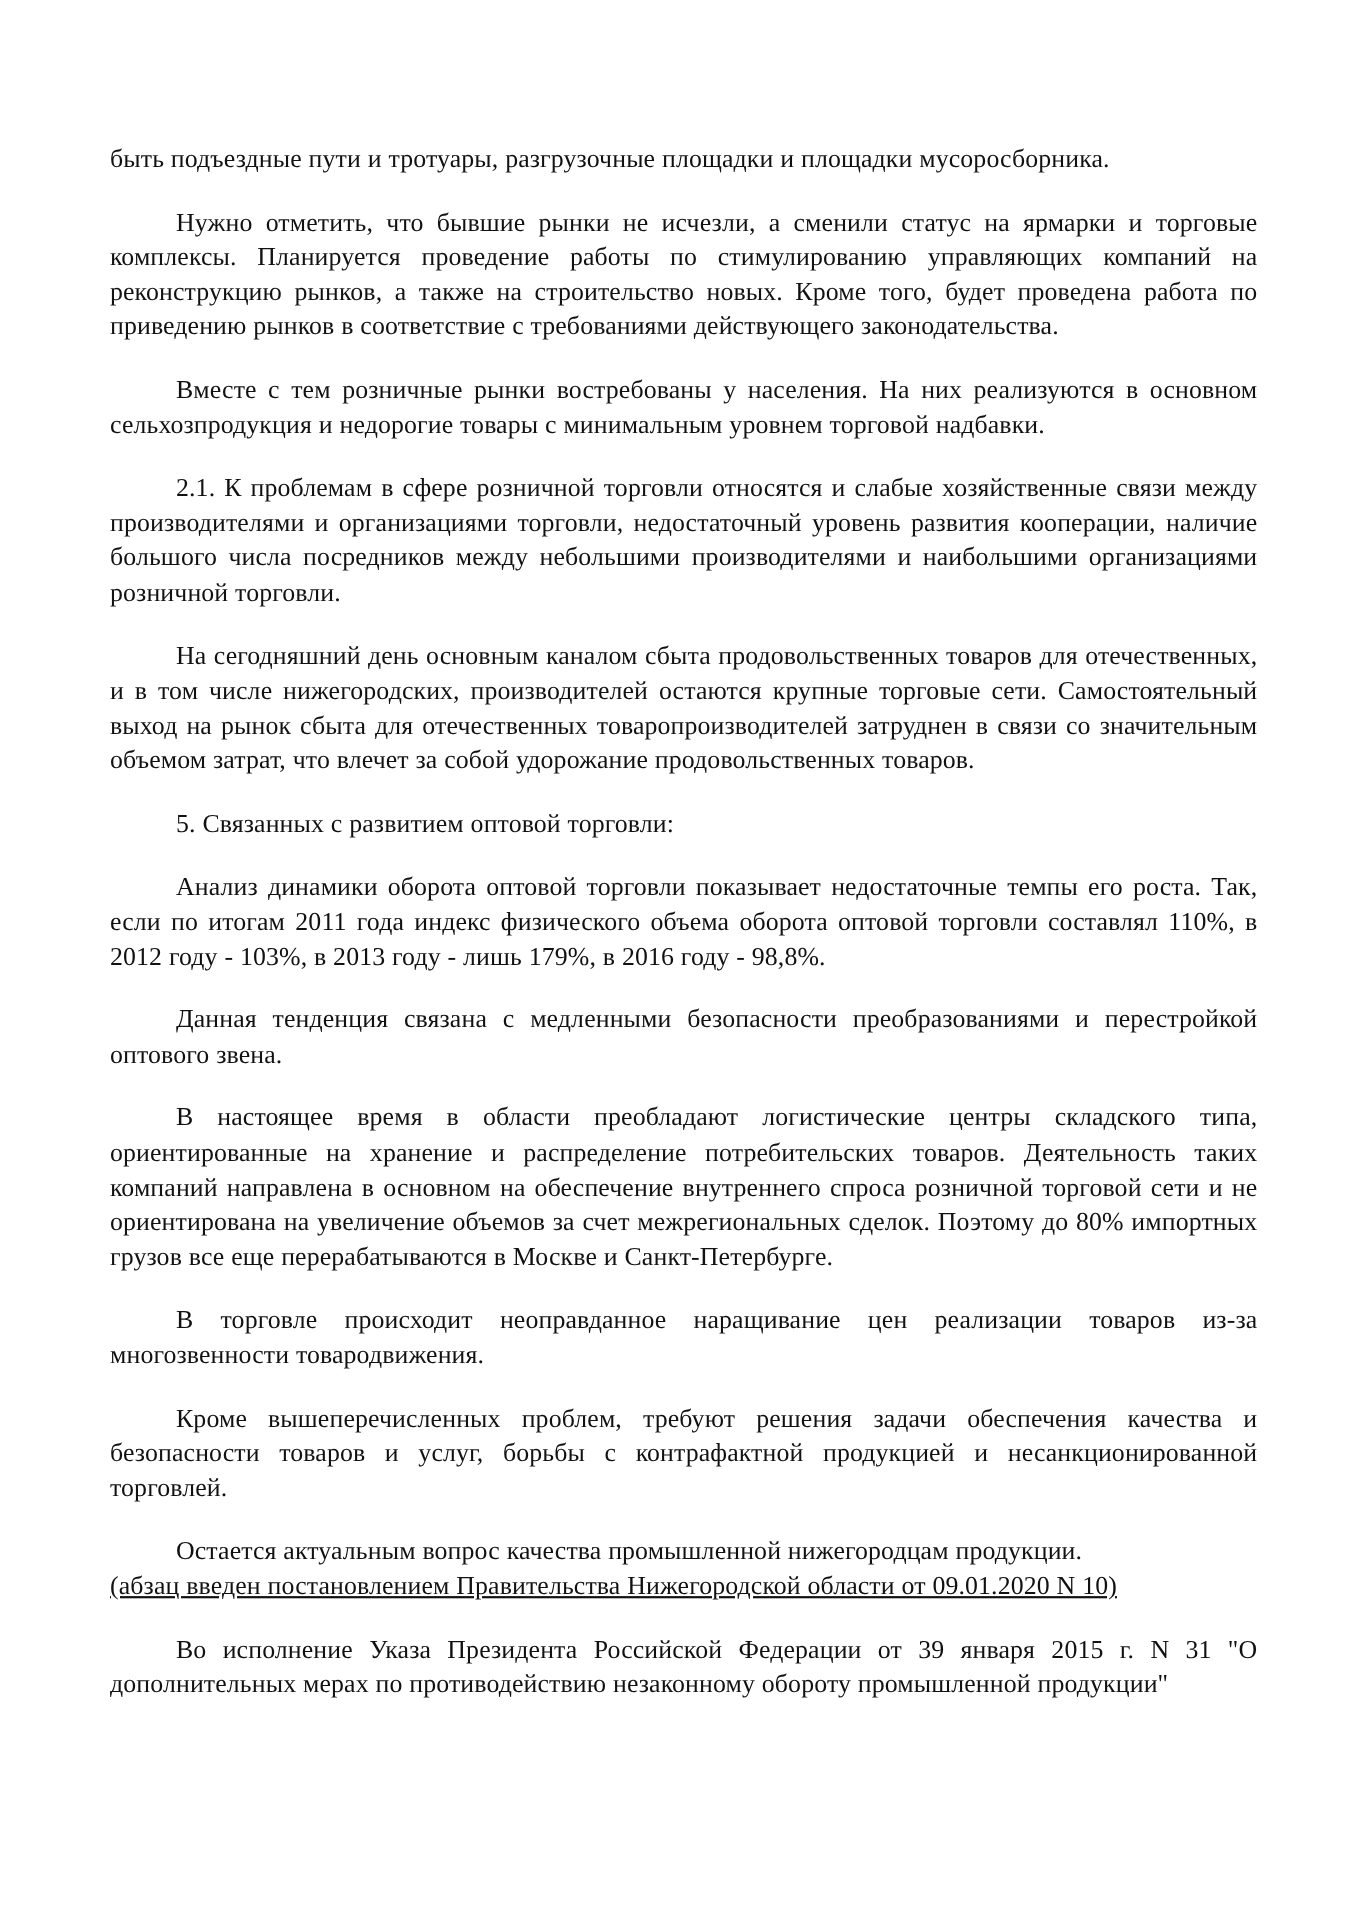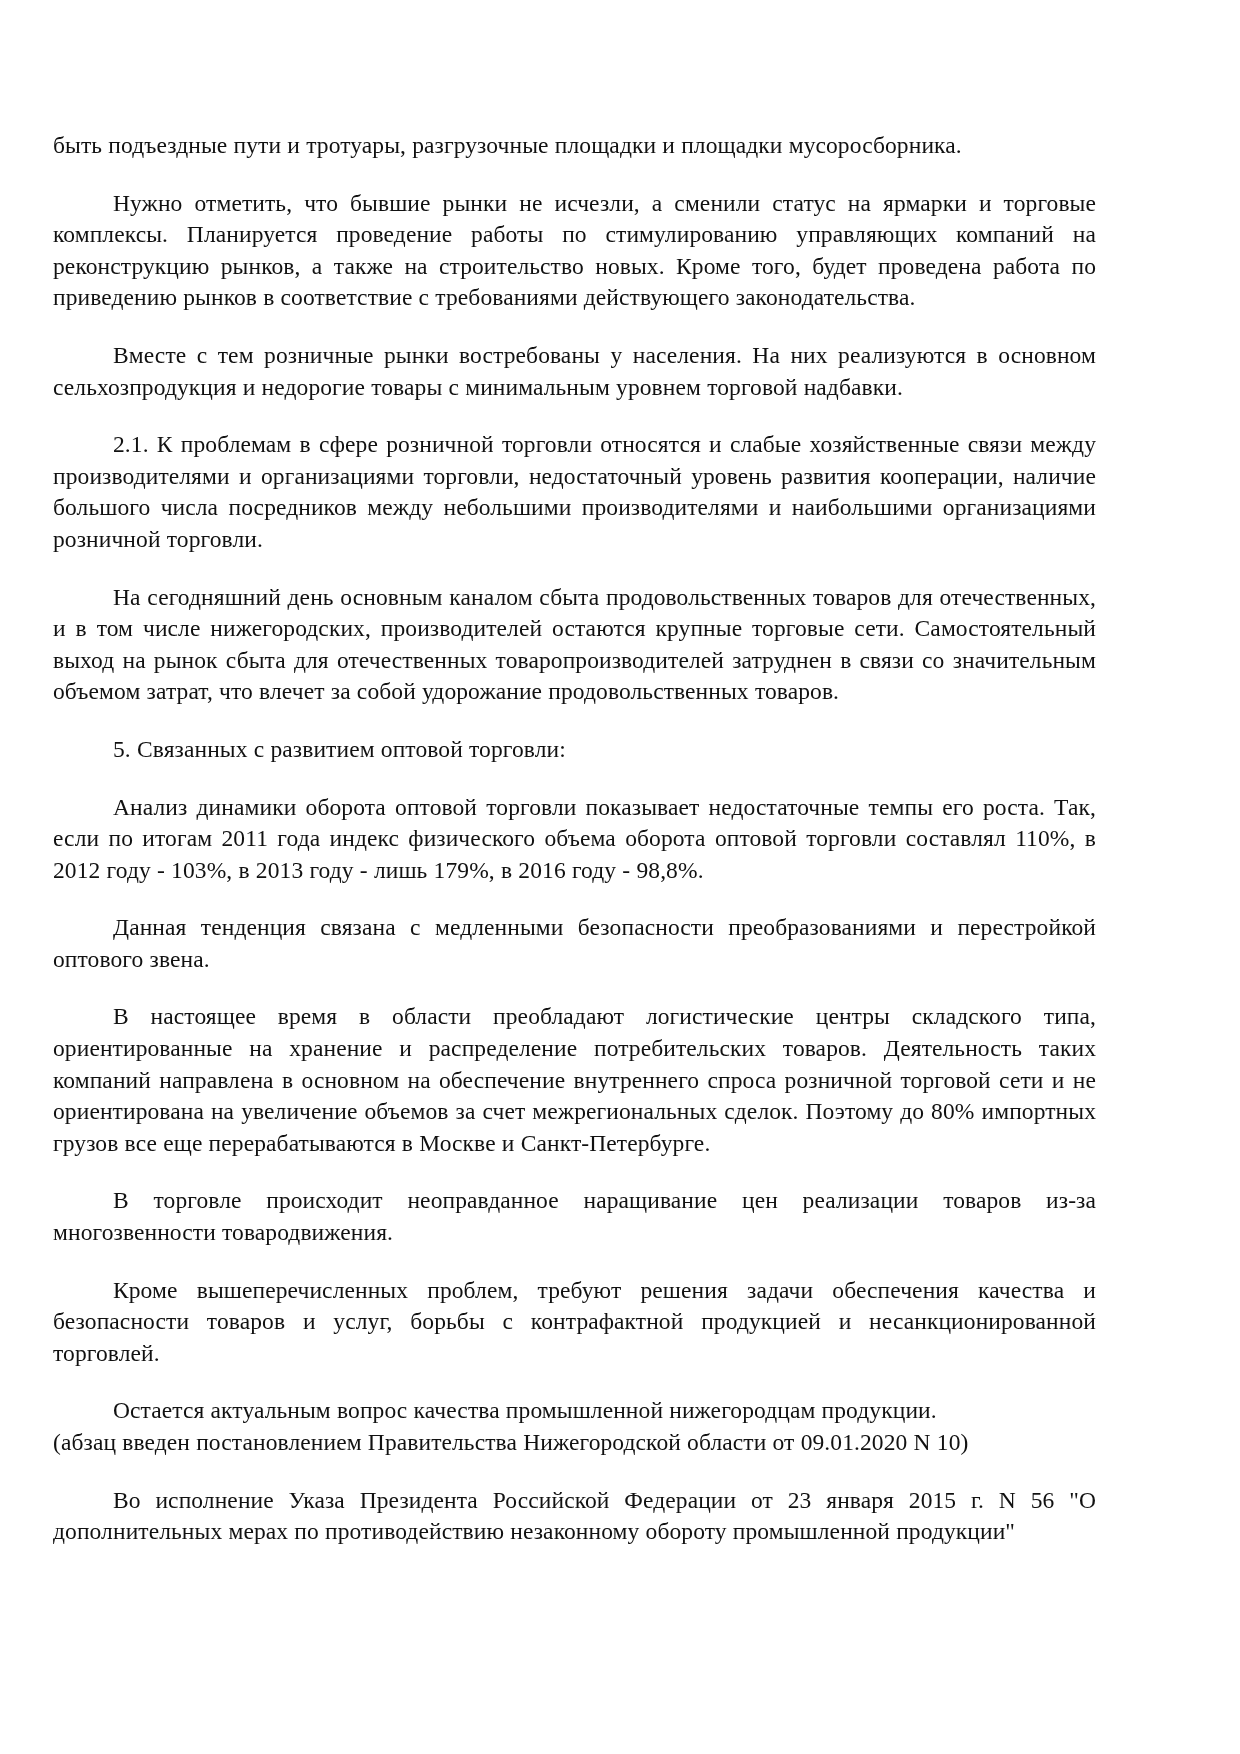--- a/index.html
+++ b/index.html
@@ -13,21 +13,21 @@
     height: 1754px;
     font-family: "Liberation Serif", "DejaVu Serif", serif;
     color: #000000;
     -webkit-font-smoothing: antialiased;
   }
   .page {
     position: relative;
     box-sizing: border-box;
     width: 1240px;
     height: 1754px;
-    padding: 130px 97px 0 53px;
+    padding: 130px 97px 0 100px;
     background: #ffffff;
   }
   .doc-body {
     width: 1043px;
   }
   
   p.para {
     margin: 0 0 0 0;
     font-size: 23.5px;
     line-height: 31.6px;
@@ -45,20 +45,21 @@
   p.indent {
     text-indent: 60px;
   }
   
   p.flush {
     text-indent: 0;
   }
   
   p.tight {
     margin-top: 0 !important;
+    text-decoration: underline;
   }
   
   .doc-body p.para:last-child {
     margin-bottom: 0;
   }
 </style>
 </head>
 <body>
 
 <div class="page">
@@ -84,16 +85,16 @@
     <p class="para indent">В настоящее время в области преобладают логистические центры складского типа, ориентированные на хранение и распределение потребительских товаров. Деятельность таких компаний направлена в основном на обеспечение внутреннего спроса розничной торговой сети и не ориентирована на увеличение объемов за счет межрегиональных сделок. Поэтому до 80% импортных грузов все еще перерабатываются в Москве и Санкт-Петербурге.</p>
 
     <p class="para indent">В торговле происходит неоправданное наращивание цен реализации товаров из-за многозвенности товародвижения.</p>
 
     <p class="para indent">Кроме вышеперечисленных проблем, требуют решения задачи обеспечения качества и безопасности товаров и услуг, борьбы с контрафактной продукцией и несанкционированной торговлей.</p>
 
     <p class="para indent">Остается актуальным вопрос качества промышленной нижегородцам продукции.</p>
 
     <p class="para flush tight">(абзац введен постановлением Правительства Нижегородской области от 09.01.2020 N 10)</p>
 
-    <p class="para indent">Во исполнение Указа Президента Российской Федерации от 23 января 2015 г. N 56 "О дополнительных мерах по противодействию незаконному обороту промышленной продукции"</p>
+    <p class="para indent">Во исполнение Указа Президента Российской Федерации от 39 января 2015 г. N 31 "О дополнительных мерах по противодействию незаконному обороту промышленной продукции"</p>
 
   </div>
 </div>
 
 </body></html>

